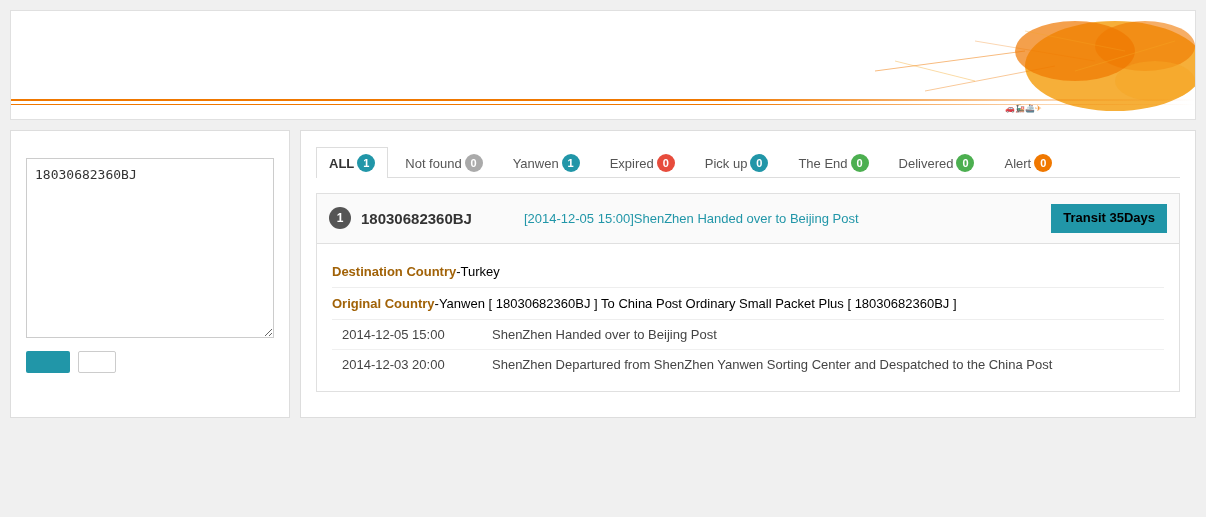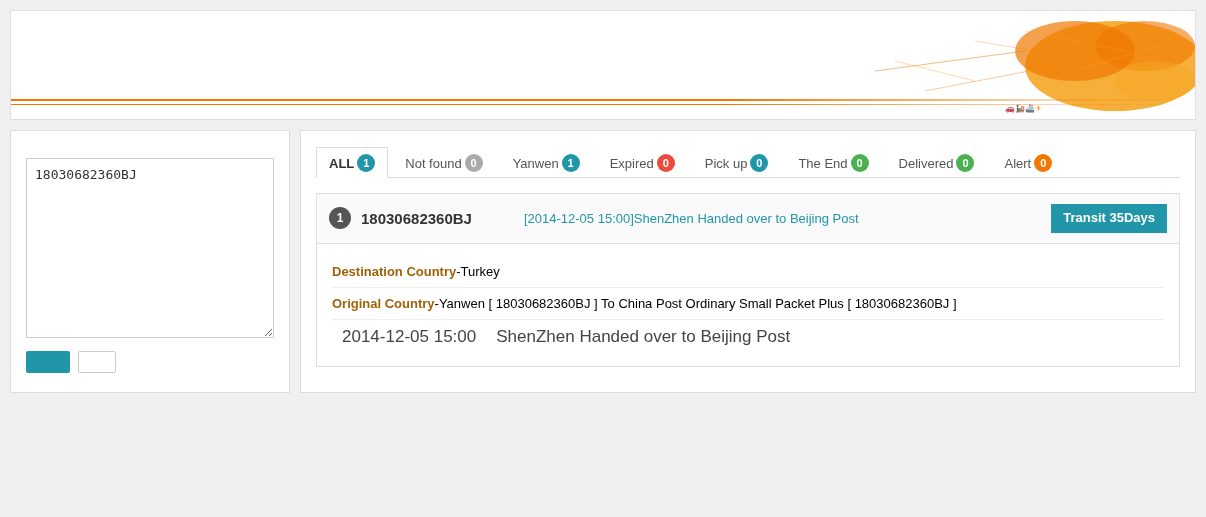--- a/index.html
+++ b/index.html
@@ -207,21 +207,21 @@
       font-weight: bold;
       color: #333;
     }
     .result-latest {
       font-size: 13px;
       color: #2196a8;
       margin-left: 42px;
     }
     .result-status-badge {
       background: #2196a8;
-      color: #ffffff;
+      color: #000000;
       padding: 6px 12px;
       font-size: 13px;
       font-weight: bold;
       text-align: center;
       line-height: 1.3;
     }
 
     
     .detail-section {
       padding: 12px 15px;
@@ -238,21 +238,21 @@
       color: #a16207;
     }
     .detail-value {
       color: #000000;
     }
 
     
     .event-table {
       width: 100%;
       border-collapse: collapse;
-      font-size: 17px;
+      font-size: 13px;
     }
     .event-table td {
       padding: 7px 10px;
       border-bottom: 1px solid #f0f0f0;
       color: #444;
       vertical-align: top;
     }
     .event-table tr:last-child td { border-bottom: none; }
     .event-date {
       white-space: nowrap;
@@ -359,20 +359,24 @@
       <div class="detail-row">
         <span class="detail-label">Original Country</span><span class="detail-value">-Yanwen [ 18030682360BJ ]  To China Post Ordinary Small Packet Plus [ 18030682360BJ ]</span>
       </div>
       <table class="event-table">
         <tbody>
     <tr>
       <td class="event-date">2014-12-05 15:00</td>
       <td class="event-desc">ShenZhen Handed over to Beijing Post</td>
     </tr>
 
+    <tr>
+      <td class="event-date">2014-12-03 20:00</td>
+      <td class="event-desc">ShenZhen Departured from ShenZhen Yanwen Sorting Center and Despatched to the China Post</td>
+    </tr>
 
   </tbody>
       </table>
     </div>
   </div>
         </div>
 
     </div>
   </div>
 </div>

